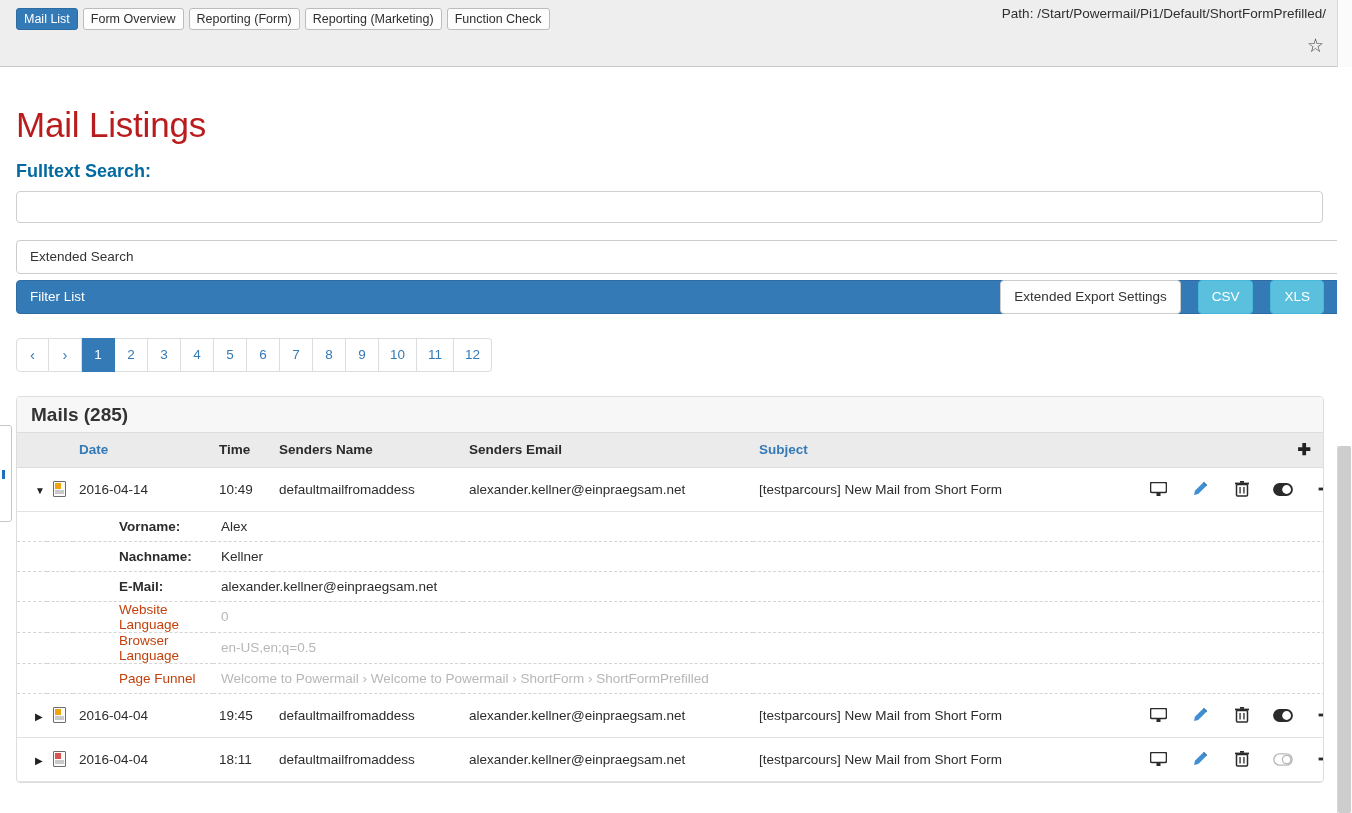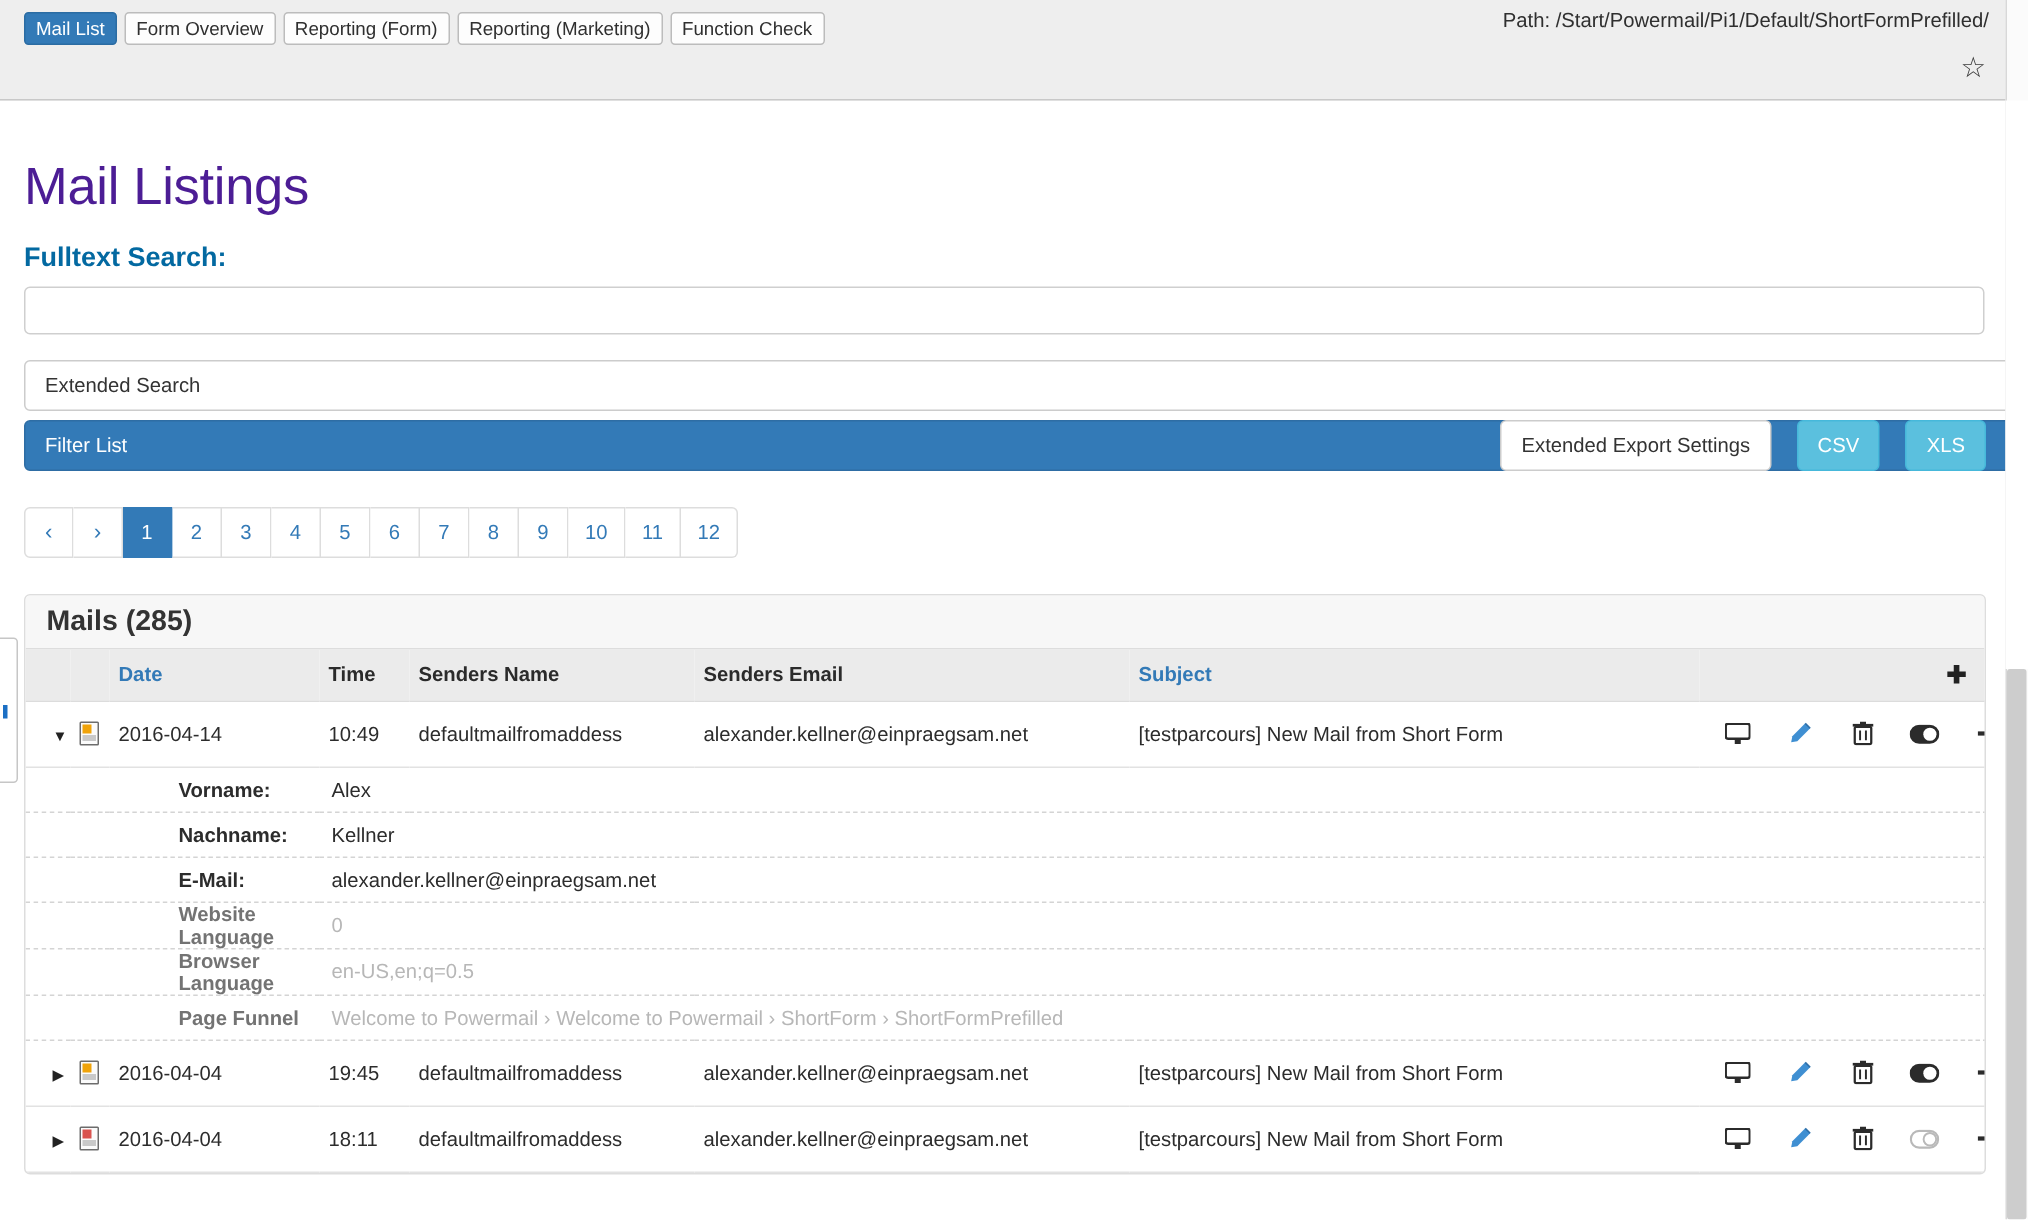--- a/index.html
+++ b/index.html
@@ -33,21 +33,21 @@
   .starbtn {
     position: absolute; top: 36px; right: 28px;
     font-size: 19px; line-height: 19px; color: #3a3a3a; cursor: pointer;
   }
 
   
   .content { position: absolute; top: 67px; left: 0; width: 1352px; }
 
   h1.title {
     margin: 0; padding: 38px 0 0 16px;
-    font-size: 35px; font-weight: normal; color: #4c1d95; letter-spacing: -0.2px;
+    font-size: 35px; font-weight: normal; color: #b91c1c; letter-spacing: -0.2px;
   }
   .lbl-fulltext {
     margin: 16px 0 0 16px; font-size: 18px; font-weight: bold; color: #0369a1;
   }
   .search-input {
     display: block; margin: 9px 0 0 16px; width: 1307px; height: 32px;
     border: 1px solid #cfcfcf; border-radius: 4px; background: #fff;
     padding: 0 10px; font-size: 13.5px; color: #333;
     font-family: "Liberation Sans", sans-serif;
   }
@@ -143,21 +143,21 @@
   }
   .act svg { display: block; margin: 0 auto; }
 
   
   tr.detailrow td {
     height: 30px; font-size: 13.5px; padding: 0 6px;
     border-bottom: 1px dashed #d4d4d4; color: #2c2c2c; vertical-align: middle;
   }
   tr.detailrow td.k { font-weight: bold; padding-left: 46px; }
   tr.detailrow.muted td { color: #b7b7b7; }
-  tr.detailrow.muted td.k { font-weight: bold; color: #737373; }
+  tr.detailrow.muted td.k { font-weight: normal; color: #c2410c; }
   tr.detailrow td.v { padding-left: 8px; }
 
   
   .left-fragment {
     position: absolute; left: -8px; top: 425px; width: 20px; height: 97px;
     background: #ffffff; border: 1px solid #c6c6c6; border-radius: 3px;
   }
   .left-fragment .mark {
     position: absolute; left: 9px; top: 44px; width: 3px; height: 9px; background: #1b6fc4;
   }

